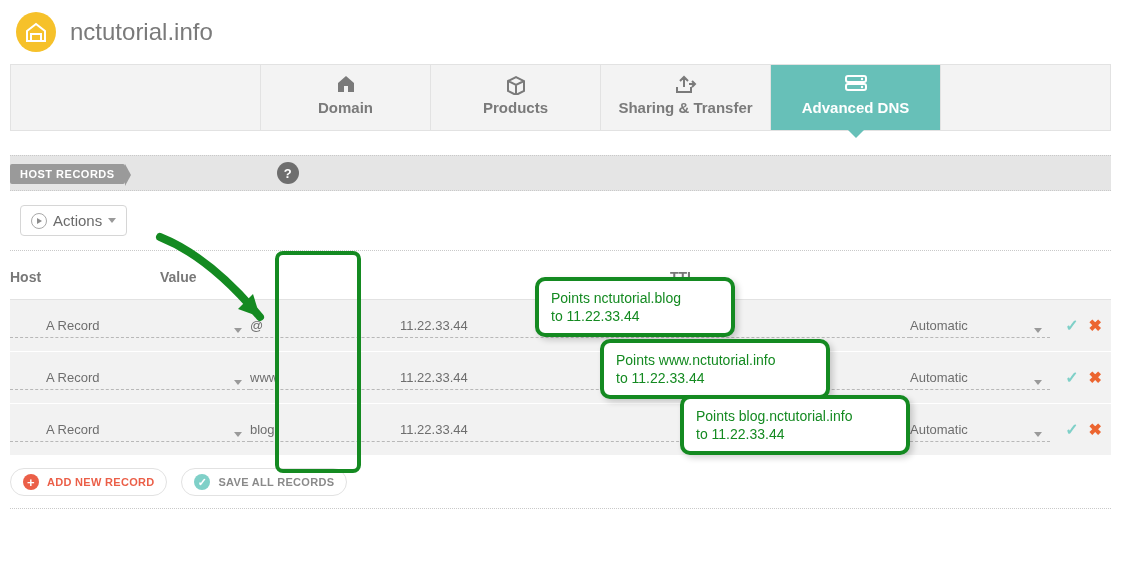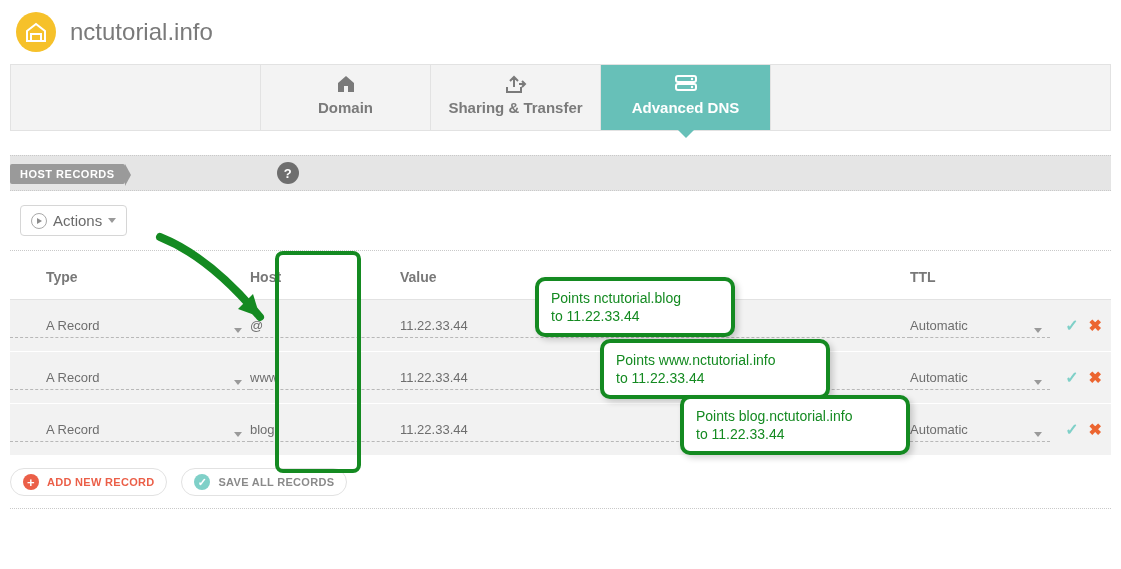--- a/index.html
+++ b/index.html
@@ -125,20 +125,28 @@
 
   <div class="tab">
     <span class="ticon">
       <svg width="20" height="18" viewBox="0 0 20 18">
           <path d="M2 8 L10 1 L18 8 L18 17 L12 17 L12 11 L8 11 L8 17 L2 17 Z" fill="currentColor"></path>
         </svg>
     </span>
     <span>Domain</span>
   </div>
 
+  <div class="tab">
+    <span class="ticon">
+      <svg width="20" height="20" viewBox="0 0 20 20">
+          <path d="M2 6 L10 2 L18 6 L18 16 L10 20 L2 16 Z M2 6 L10 10 L18 6 M10 10 L10 20" fill="none" stroke="currentColor" stroke-width="2"></path>
+        </svg>
+    </span>
+    <span>Products</span>
+  </div>
 
   <div class="tab">
     <span class="ticon">
       <svg width="22" height="18" viewBox="0 0 22 18">
           <path d="M2 12 L2 17 L16 17 L16 12 M9 2 L9 12 M5 6 L9 2 L13 6 M14 9 L20 9 M17 6 L20 9 L17 12" fill="none" stroke="currentColor" stroke-width="2"></path>
         </svg>
     </span>
     <span>Sharing &amp; Transfer</span>
   </div>
 
@@ -168,21 +176,20 @@
         <span class="play-tri"></span>
       </span>
     <span>Actions</span>
     <span class="caret"></span>
   </div>
 </div>
 
 <div class="table-wrap">
 
   <div class="thead">
-    <div class="col-type">Type</div>
     <div class="col-host">Host</div>
     <div class="col-value">Value</div>
     <div class="col-ttl">TTL</div>
     <div class="col-act"></div>
   </div>
 
   <div class="trow">
     <div class="cell type">
         <span>A Record</span>
         <span class="caret"></span>

